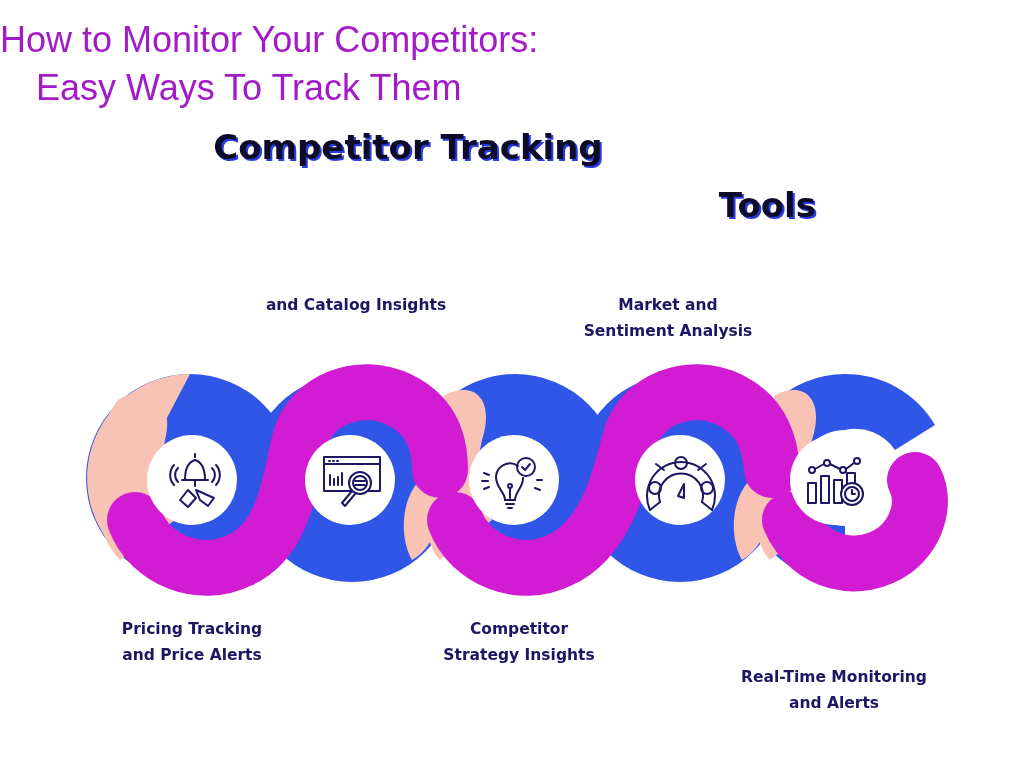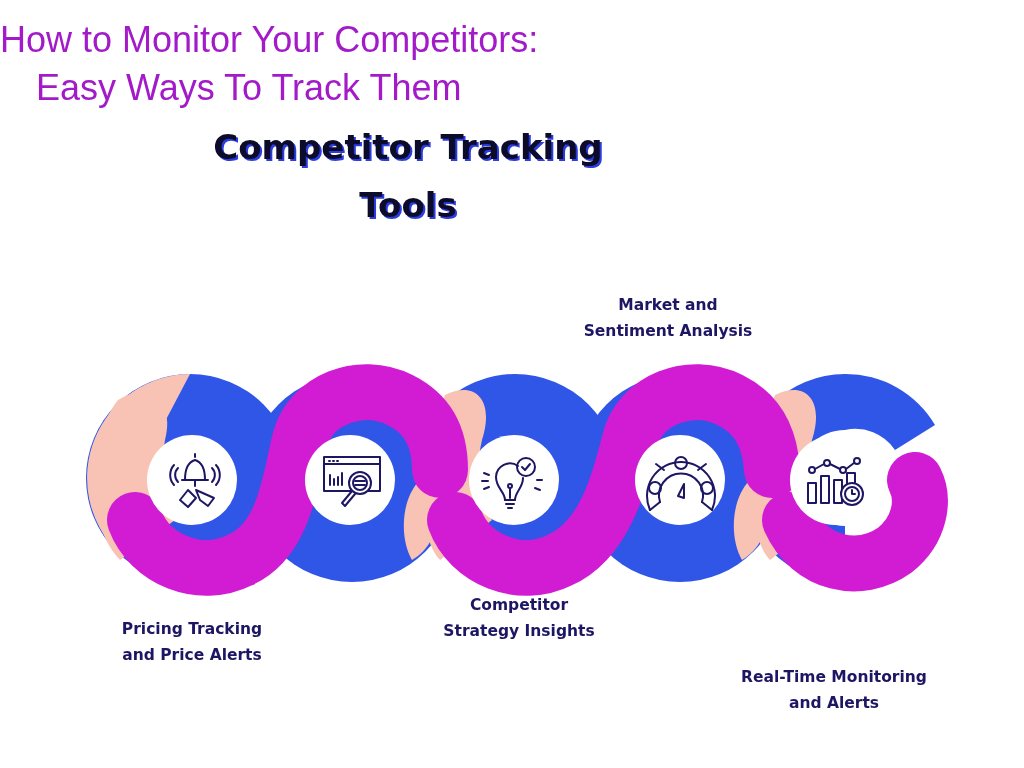--- a/index.html
+++ b/index.html
@@ -2,21 +2,21 @@
 <html><head>
 <meta charset="utf-8">
 <style>
   html, body { margin:0; padding:0; background:#ffffff; }
   body { width:1024px; height:768px; position:relative; overflow:hidden; font-family:"Liberation Sans", sans-serif; }
   .title1 { position:absolute; left:0; width:1024px; text-align:left; color:#a31ac9; font-family:"Liberation Sans", sans-serif; font-size:36px; line-height:40px; }
   .title1.l1 { top:20px; }
   .title1.l2 { top:68px;padding-left:36px; }
   .title2 { position:absolute; left:0; width:816px; text-align:center; color:#0c0c2a; font-family:"DejaVu Sans", sans-serif; font-weight:bold; font-size:34px; line-height:44px; text-shadow:2px 2px 0 #2b3de0; }
   .title2.l1 { top:125px; }
-  .title2.l2 { top:183px; }
+  .title2.l2 { top:183px;text-align:right; }
   .label { position:absolute; text-align:center; color:#1d1663; font-family:"DejaVu Sans", sans-serif; font-weight:bold; font-size:15.5px; line-height:26px; width:260px; }
   svg.diagram { position:absolute; left:0; top:0; }
 </style>
 </head>
 <body>
 
 <div class="title1 l1">How to Monitor Your Competitors:</div>
 <div class="title1 l2">Easy Ways To Track Them</div>
 <div class="title2 l1">Competitor Tracking</div>
 <div class="title2 l2">Tools</div>
@@ -132,22 +132,23 @@
     <circle cx="852" cy="494" r="7"></circle>
     <path d="M852 490 v4 h3"></path>
   </g>
 </svg>
 
 <div class="label" style="left:62px; top:616px;">
   <div>Pricing Tracking</div>
   <div>and Price Alerts</div>
 </div>
 <div class="label" style="left:226px; top:292px;">
+  <div>and Catalog Insights</div>
 </div>
-<div class="label" style="left:389px; top:592px;">
+<div class="label" style="left:389px; top:616px;">
   <div>Competitor</div>
   <div>Strategy Insights</div>
 </div>
 <div class="label" style="left:538px; top:292px;">
   <div>Market and</div>
   <div>Sentiment Analysis</div>
 </div>
 <div class="label" style="left:704px; top:616px;margin-top:48px;">
   <div>Real-Time Monitoring</div>
   <div>and Alerts</div>

